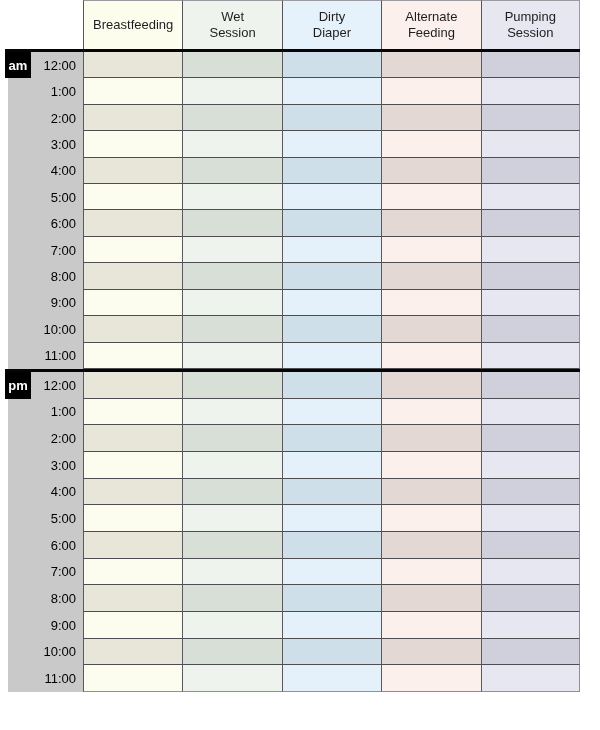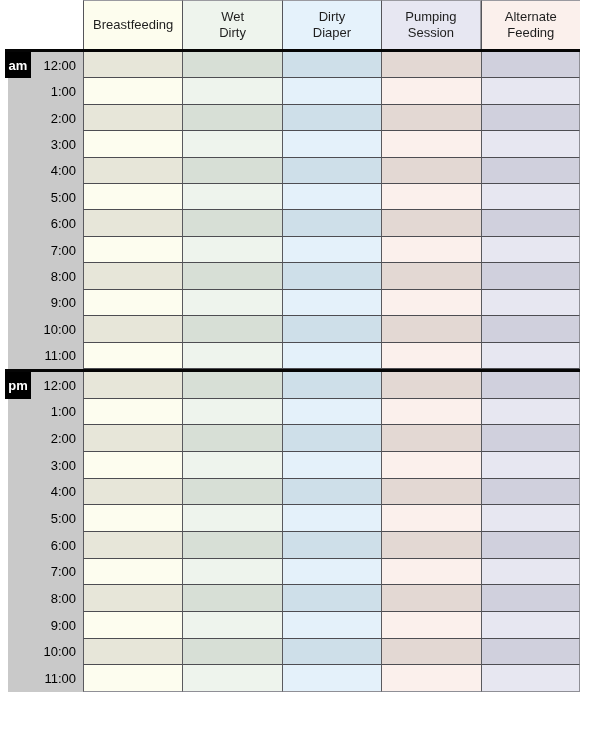--- a/index.html
+++ b/index.html
@@ -65,27 +65,27 @@
   .data-cell.last-col { border-right: 1px solid var(--outer-border); }
   .data-cell.last-row { border-bottom-color: var(--outer-border); }
 </style>
 </head>
 <body>
 
 <div class="sheet">
   <div class="header-row">
     <div class="hcell" style="background: rgb(253, 253, 238);">Breastfeeding</div>
     <div class="hcell" style="background: rgb(238, 244, 237);">Wet
-Dirty</div>
+Session</div>
     <div class="hcell" style="background: rgb(229, 242, 251);">Dirty
 Diaper</div>
+    <div class="hcell" style="background: rgb(251, 240, 236);">Alternate
+Feeding</div>
     <div class="hcell last-col" style="background: rgb(231, 231, 242);">Pumping
 Session</div>
-    <div class="hcell" style="background: rgb(251, 240, 236);">Alternate
-Feeding</div>
   </div>
 
   <div class="thick-divider"></div>
 
   <div class="section am">
       <div class="time-cell">
         <span class="period-badge">am</span>
         <span>12:00</span>
       </div>
       <div class="data-cell" style="background: rgb(231, 230, 217);"></div>

